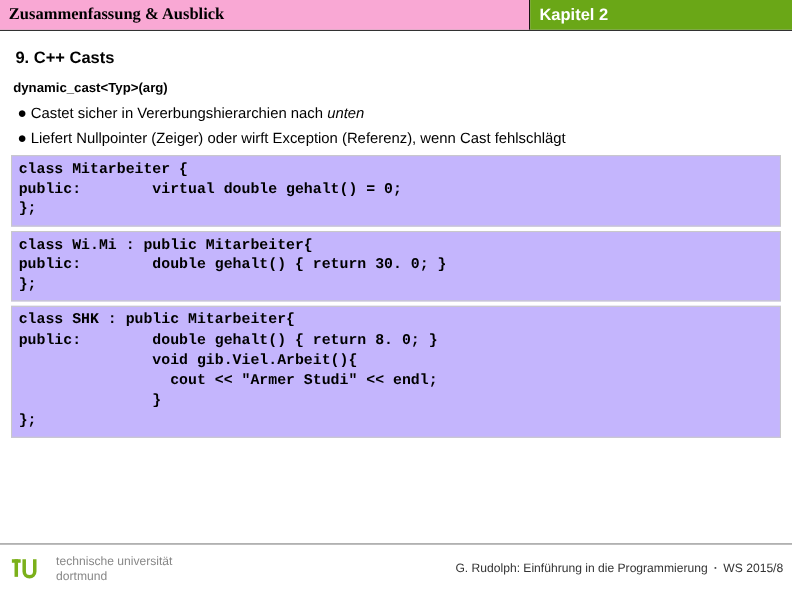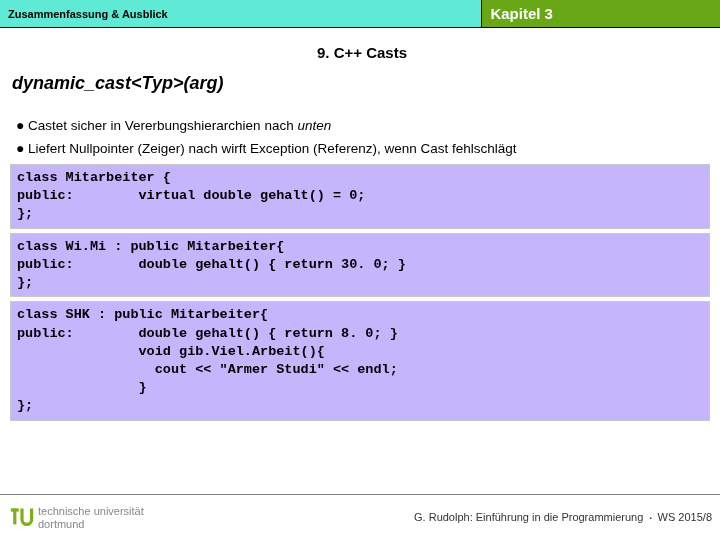--- a/index.html
+++ b/index.html
@@ -12,53 +12,52 @@
     overflow: hidden;
   }
   .header-row {
     display: flex;
     width: 100%;
     height: 28px;
     border-bottom: 1px solid #000;
   }
   .header-left {
     flex: 0 0 67%;
-    background: #5eead4;
+    background: #f9a8d4;
     color: #000;
     font-weight: bold;
-    font-size: 11px;
+    font-size: 15px;
     padding: 4px 8px;
     border-right: 1px solid #000;
     display: flex;
     align-items: center;
+    font-family: Liberation Serif, serif;
   }
   .header-right {
     flex: 1;
     background: #6aa717;
     color: #fff;
     font-weight: bold;
     font-size: 15px;
     padding: 4px 8px;
     display: flex;
     align-items: center;
   }
   .content {
     padding: 10px 10px 0 10px;
   }
   .subtitle {
     font-weight: bold;
     font-size: 15px;
     margin: 6px 0 12px 4px;
-    text-align: center;
   }
   .sig {
     font-weight: bold;
-    font-size: 18px;
-    margin: 0 0 24px 2px;
-    font-style: italic;
+    font-size: 12px;
+    margin: 0 0 8px 2px;
   }
   .bullets {
     list-style: none;
     margin: 0 0 6px 6px;
   }
   .bullets li {
     font-size: 13.5px;
     margin-bottom: 8px;
     display: flex;
     align-items: baseline;
@@ -92,59 +91,59 @@
     height: 46px;
     border-top: 1px solid #7e7e7e;
     display: flex;
     align-items: center;
     justify-content: space-between;
     padding: 2px 8px 2px 6px;
   }
   .logo-wrap {
     display: flex;
     align-items: center;
-    gap: 0;
+    gap: 13px;
   }
   .logo-svg { width: 32px; height: 32px; }
   .logo-text {
     color: #888;
     font-size: 11px;
     line-height: 1.1;
   }
   .foot-right {
     text-align: right;
     font-size: 11px;
     color: #333;
     line-height: 1.3;
   }
   .foot-row1 .dotsep { margin: 0 3px; font-size: 6px; vertical-align: middle; }
 </style>
 </head>
 <body>
 
 <div class="header-row">
   <div class="header-left">Zusammenfassung &amp; Ausblick</div>
-  <div class="header-right">Kapitel 3</div>
+  <div class="header-right">Kapitel 2</div>
 </div>
 
 <div class="content">
   <div class="subtitle">9. C++ Casts</div>
   <div class="sig">dynamic_cast&lt;Typ&gt;(arg)</div>
 
   <ul class="bullets">
     <li>
       <span class="dot">●</span>
       <span class="txt">
         <span>Castet sicher in Vererbungshierarchien nach </span><em>unten</em><span></span>
       </span>
     </li>
     <li>
       <span class="dot">●</span>
       <span class="txt">
-        <span>Liefert Nullpointer (Zeiger) nach wirft Exception (Referenz), wenn Cast fehlschlägt</span><em></em><span></span>
+        <span>Liefert Nullpointer (Zeiger) oder wirft Exception (Referenz), wenn Cast fehlschlägt</span><em></em><span></span>
       </span>
     </li>
   </ul>
 
   <code class="codeblock">class Mitarbeiter {
 public:        virtual double gehalt() = 0;
 };</code>
   <code class="codeblock">class Wi.Mi : public Mitarbeiter{
 public:        double gehalt() { return 30. 0; }
 };</code>

